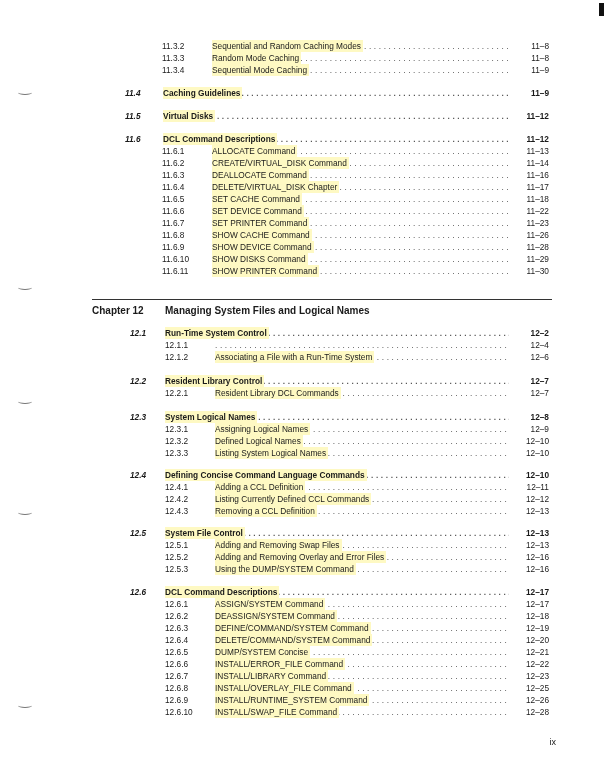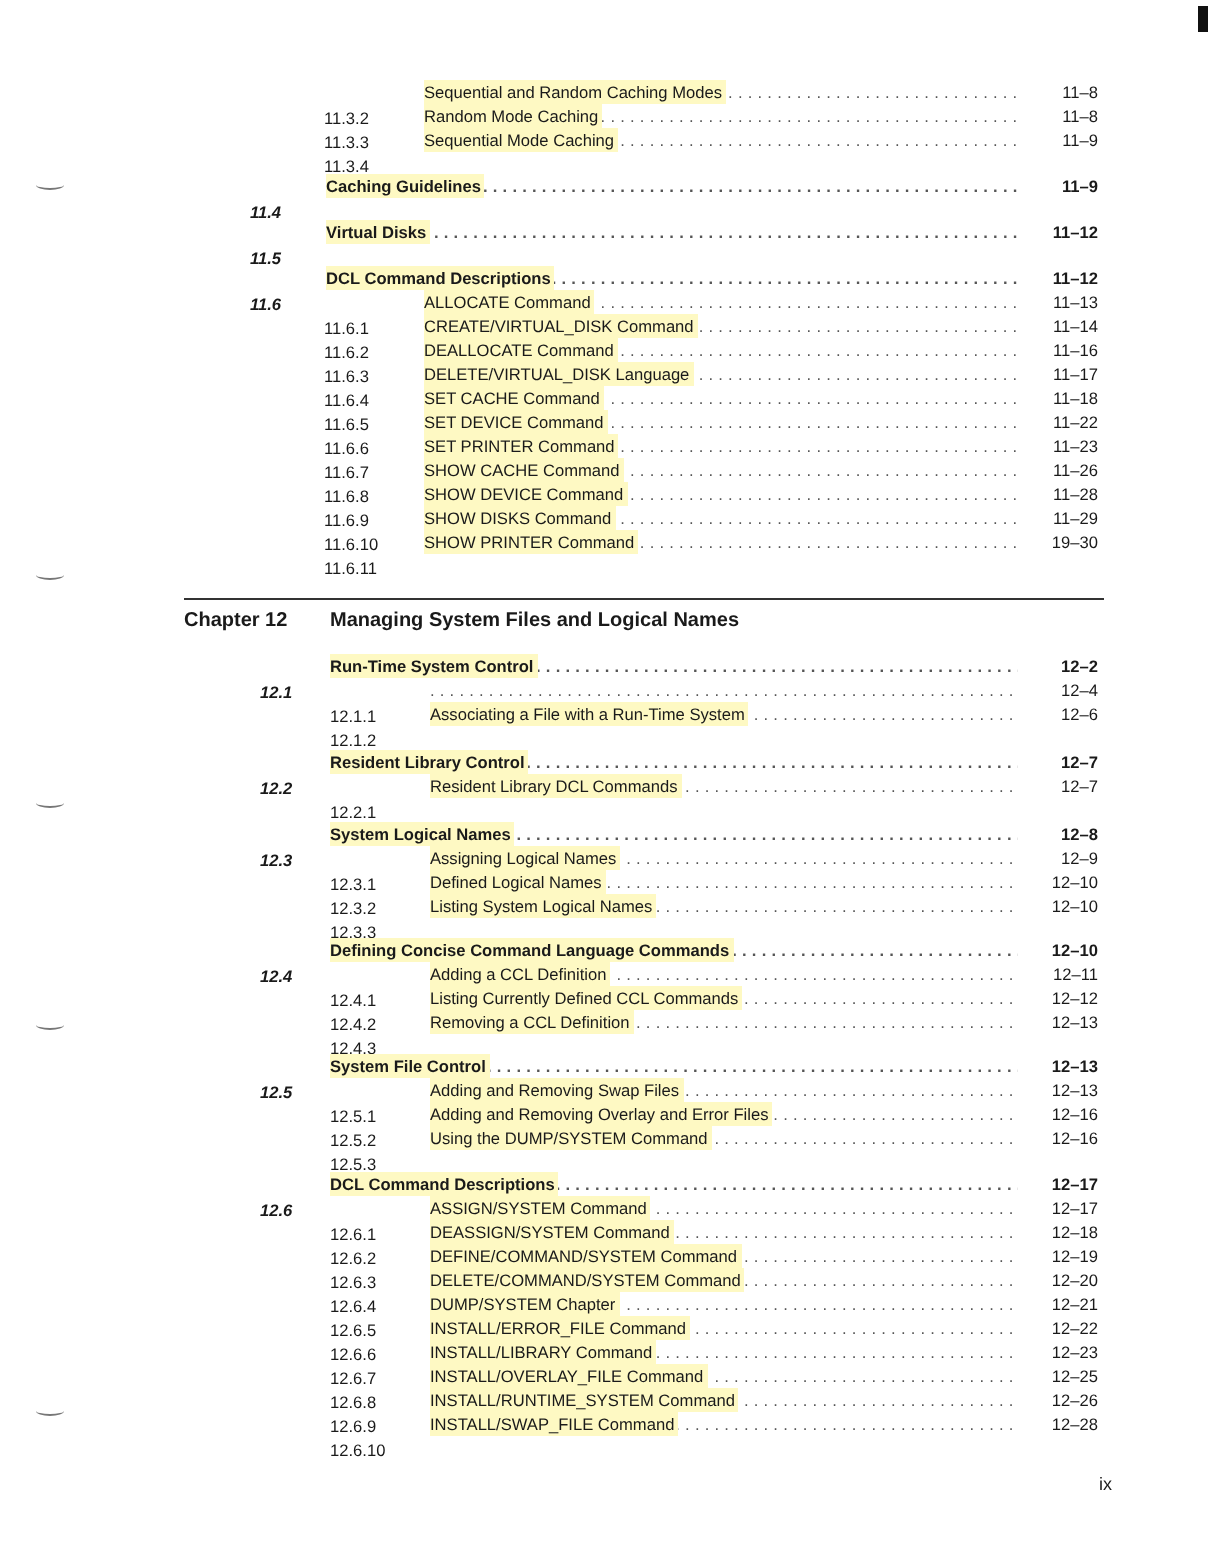--- a/index.html
+++ b/index.html
@@ -5,21 +5,21 @@
   html, body { margin: 0; padding: 0; background: #ffffff; }
   body {
     width: 604px; height: 783px; position: relative; overflow: hidden;
     font-family: "Liberation Sans", "DejaVu Sans", sans-serif;
     color: #1a1a1a;
   }
   .corner-mark { position: absolute; right: 0; top: 3px; width: 5px; height: 13px; background: #111; }
   .margin-mark { position: absolute; left: 18px; width: 14px; height: 4px; border-bottom: 1px solid #777; border-radius: 0 0 50% 50%; }
 
   .row { position: absolute; left: 0; width: 604px; height: 12px; font-size: 8.3px; line-height: 12px; white-space: nowrap; }
-  .row .num { position: absolute; margin-top: 13px; }
+  .row .num { position: absolute; }
   .row .title { position: absolute; background: #fef9c3; padding-right: 2px; }
   .row .leader { position: absolute; height: 12px; overflow: hidden; color: #555; letter-spacing: 2.6px; }
   .row .page { position: absolute; right: 55px; text-align: center; }
   .row.sec { font-weight: bold; }
   .row.sec .page { font-weight: bold; }
   .row.sub .num { left: 162px; }
   .row.sub .title { left: 212px; }
   .row.sub .leader { left: 212px; right: 95px; }
   .row.sub.s12 .num { left: 165px; }
   .row.sub.s12 .title { left: 215px; }
@@ -100,21 +100,21 @@
     </div>
     <div class="row sub" style="top: 169px;">
       <span class="leader">................................................................................................................................................................</span>
       <span class="num">11.6.3</span>
       <span class="title">DEALLOCATE Command</span>
       <span class="page">11–16</span>
     </div>
     <div class="row sub" style="top: 181px;">
       <span class="leader">................................................................................................................................................................</span>
       <span class="num">11.6.4</span>
-      <span class="title">DELETE/VIRTUAL_DISK Language</span>
+      <span class="title">DELETE/VIRTUAL_DISK Chapter</span>
       <span class="page">11–17</span>
     </div>
     <div class="row sub" style="top: 193px;">
       <span class="leader">................................................................................................................................................................</span>
       <span class="num">11.6.5</span>
       <span class="title">SET CACHE Command</span>
       <span class="page">11–18</span>
     </div>
     <div class="row sub" style="top: 205px;">
       <span class="leader">................................................................................................................................................................</span>
@@ -143,21 +143,21 @@
     <div class="row sub" style="top: 253px;">
       <span class="leader">................................................................................................................................................................</span>
       <span class="num">11.6.10</span>
       <span class="title">SHOW DISKS Command</span>
       <span class="page">11–29</span>
     </div>
     <div class="row sub" style="top: 265px;">
       <span class="leader">................................................................................................................................................................</span>
       <span class="num">11.6.11</span>
       <span class="title">SHOW PRINTER Command</span>
-      <span class="page">19–30</span>
+      <span class="page">11–30</span>
     </div>
     <div class="row sec s12" style="top: 327px;">
       <span class="leader">................................................................................................................................................................</span>
       <span class="num">12.1</span>
       <span class="title">Run-Time System Control</span>
       <span class="page">12–2</span>
     </div>
     <div class="row sub s12" style="top: 339px;">
       <span class="leader">................................................................................................................................................................</span>
       <span class="num">12.1.1</span>
@@ -279,21 +279,21 @@
     </div>
     <div class="row sub s12" style="top: 634px;">
       <span class="leader">................................................................................................................................................................</span>
       <span class="num">12.6.4</span>
       <span class="title">DELETE/COMMAND/SYSTEM Command</span>
       <span class="page">12–20</span>
     </div>
     <div class="row sub s12" style="top: 646px;">
       <span class="leader">................................................................................................................................................................</span>
       <span class="num">12.6.5</span>
-      <span class="title">DUMP/SYSTEM Chapter</span>
+      <span class="title">DUMP/SYSTEM Concise</span>
       <span class="page">12–21</span>
     </div>
     <div class="row sub s12" style="top: 658px;">
       <span class="leader">................................................................................................................................................................</span>
       <span class="num">12.6.6</span>
       <span class="title">INSTALL/ERROR_FILE Command</span>
       <span class="page">12–22</span>
     </div>
     <div class="row sub s12" style="top: 670px;">
       <span class="leader">................................................................................................................................................................</span>

